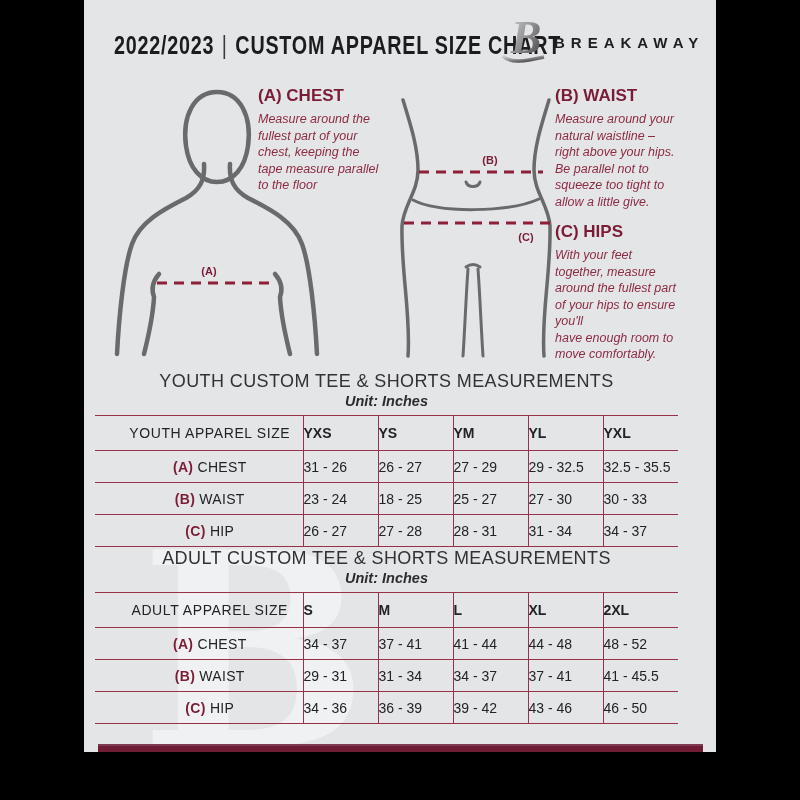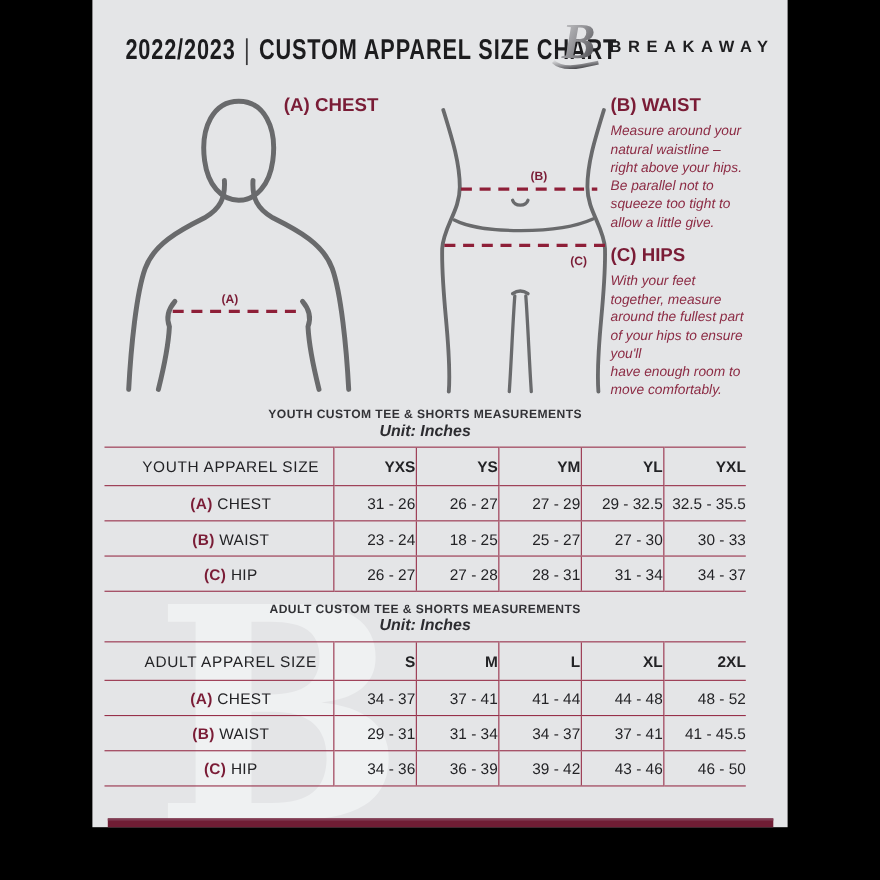--- a/index.html
+++ b/index.html
@@ -16,25 +16,25 @@
   .brand{position:absolute;left:470px;top:34px;font-weight:bold;font-size:15px;
          letter-spacing:6px;color:#1e1e20;white-space:nowrap;}
 
   
   .fig{position:absolute;}
   .guide-h{position:absolute;font-weight:bold;font-size:17px;color:#7a1c36;white-space:nowrap;}
   .guide-text{position:absolute;font-style:italic;font-size:12.5px;line-height:16.5px;color:#8c2b44;}
 
   
   .section{position:absolute;left:11px;width:583px;text-align:center;z-index:2;}
-  .sec-title{font-weight:bold;font-size:11px;letter-spacing:.4px;color:#323236;}
+  .sec-title{font-weight:normal;font-size:18px;letter-spacing:.4px;color:#323236;}
   .sec-unit{font-style:italic;font-weight:bold;font-size:14.5px;color:#2c2c30;margin-top:1px;}
   table.size-table{border-collapse:collapse;table-layout:fixed;width:583px;margin-top:6px;background:transparent;}
   table.size-table td{border-top:1px solid #97304a;border-bottom:1px solid #97304a;
-        border-left:1px solid #97304a;color:#232326;font-size:14px;text-align:right;
+        border-left:1px solid #97304a;color:#232326;font-size:14px;text-align:left;
         vertical-align:middle;padding:0;background:transparent;}
   table.size-table td:first-child{border-left:none;text-align:center;padding-left:22px;}
   table.size-table tr.head-row td{height:34px;}
   table.size-table tr.data-row td{height:31px;}
   td.head-label{font-size:14px;letter-spacing:.6px;color:#3f3f43;}
   td.size-head{font-weight:bold;font-size:14.5px;color:#232326;}
   td.row-label{font-size:15px;letter-spacing:.3px;}
   .marker{font-weight:bold;color:#7a1c36;}
 
   .watermark{position:absolute;left:56px;top:516px;z-index:1;font-family:"DejaVu Serif",serif;
@@ -87,20 +87,27 @@
       <path d="M 75 173 C 73 200 72 230 70 260" stroke-width="3"></path>
       <path d="M 85 173 C 87 200 88 230 90 260" stroke-width="3"></path>
     </g>
     <line x1="26" y1="76" x2="150" y2="76" stroke="#8e1f38" stroke-width="3" stroke-dasharray="10 7"></line>
     <text x="97" y="68" text-anchor="middle" font-size="11" font-weight="bold" fill="#7a1c36">(B)</text>
     <line x1="11" y1="127" x2="161" y2="127" stroke="#8e1f38" stroke-width="3" stroke-dasharray="10 7"></line>
     <text x="133" y="145" text-anchor="middle" font-size="11" font-weight="bold" fill="#7a1c36">(C)</text>
   </svg>
 
   <div class="guide-h" style="left:174px;top:86px;">(A) CHEST</div>
+  <div class="guide-text" style="left:174px;top:111px;width:160px;">
+    <div>Measure around the</div>
+    <div>fullest part of your</div>
+    <div>chest, keeping the</div>
+    <div>tape measure parallel</div>
+    <div>to the floor</div>
+  </div>
 
   <div class="guide-h" style="left:471px;top:86px;">(B) WAIST</div>
   <div class="guide-text" style="left:471px;top:111px;width:150px;">
     <div>Measure around your</div>
     <div>natural waistline –</div>
     <div>right above your hips.</div>
     <div>Be parallel not to</div>
     <div>squeeze too tight to</div>
     <div>allow a little give.</div>
   </div>

